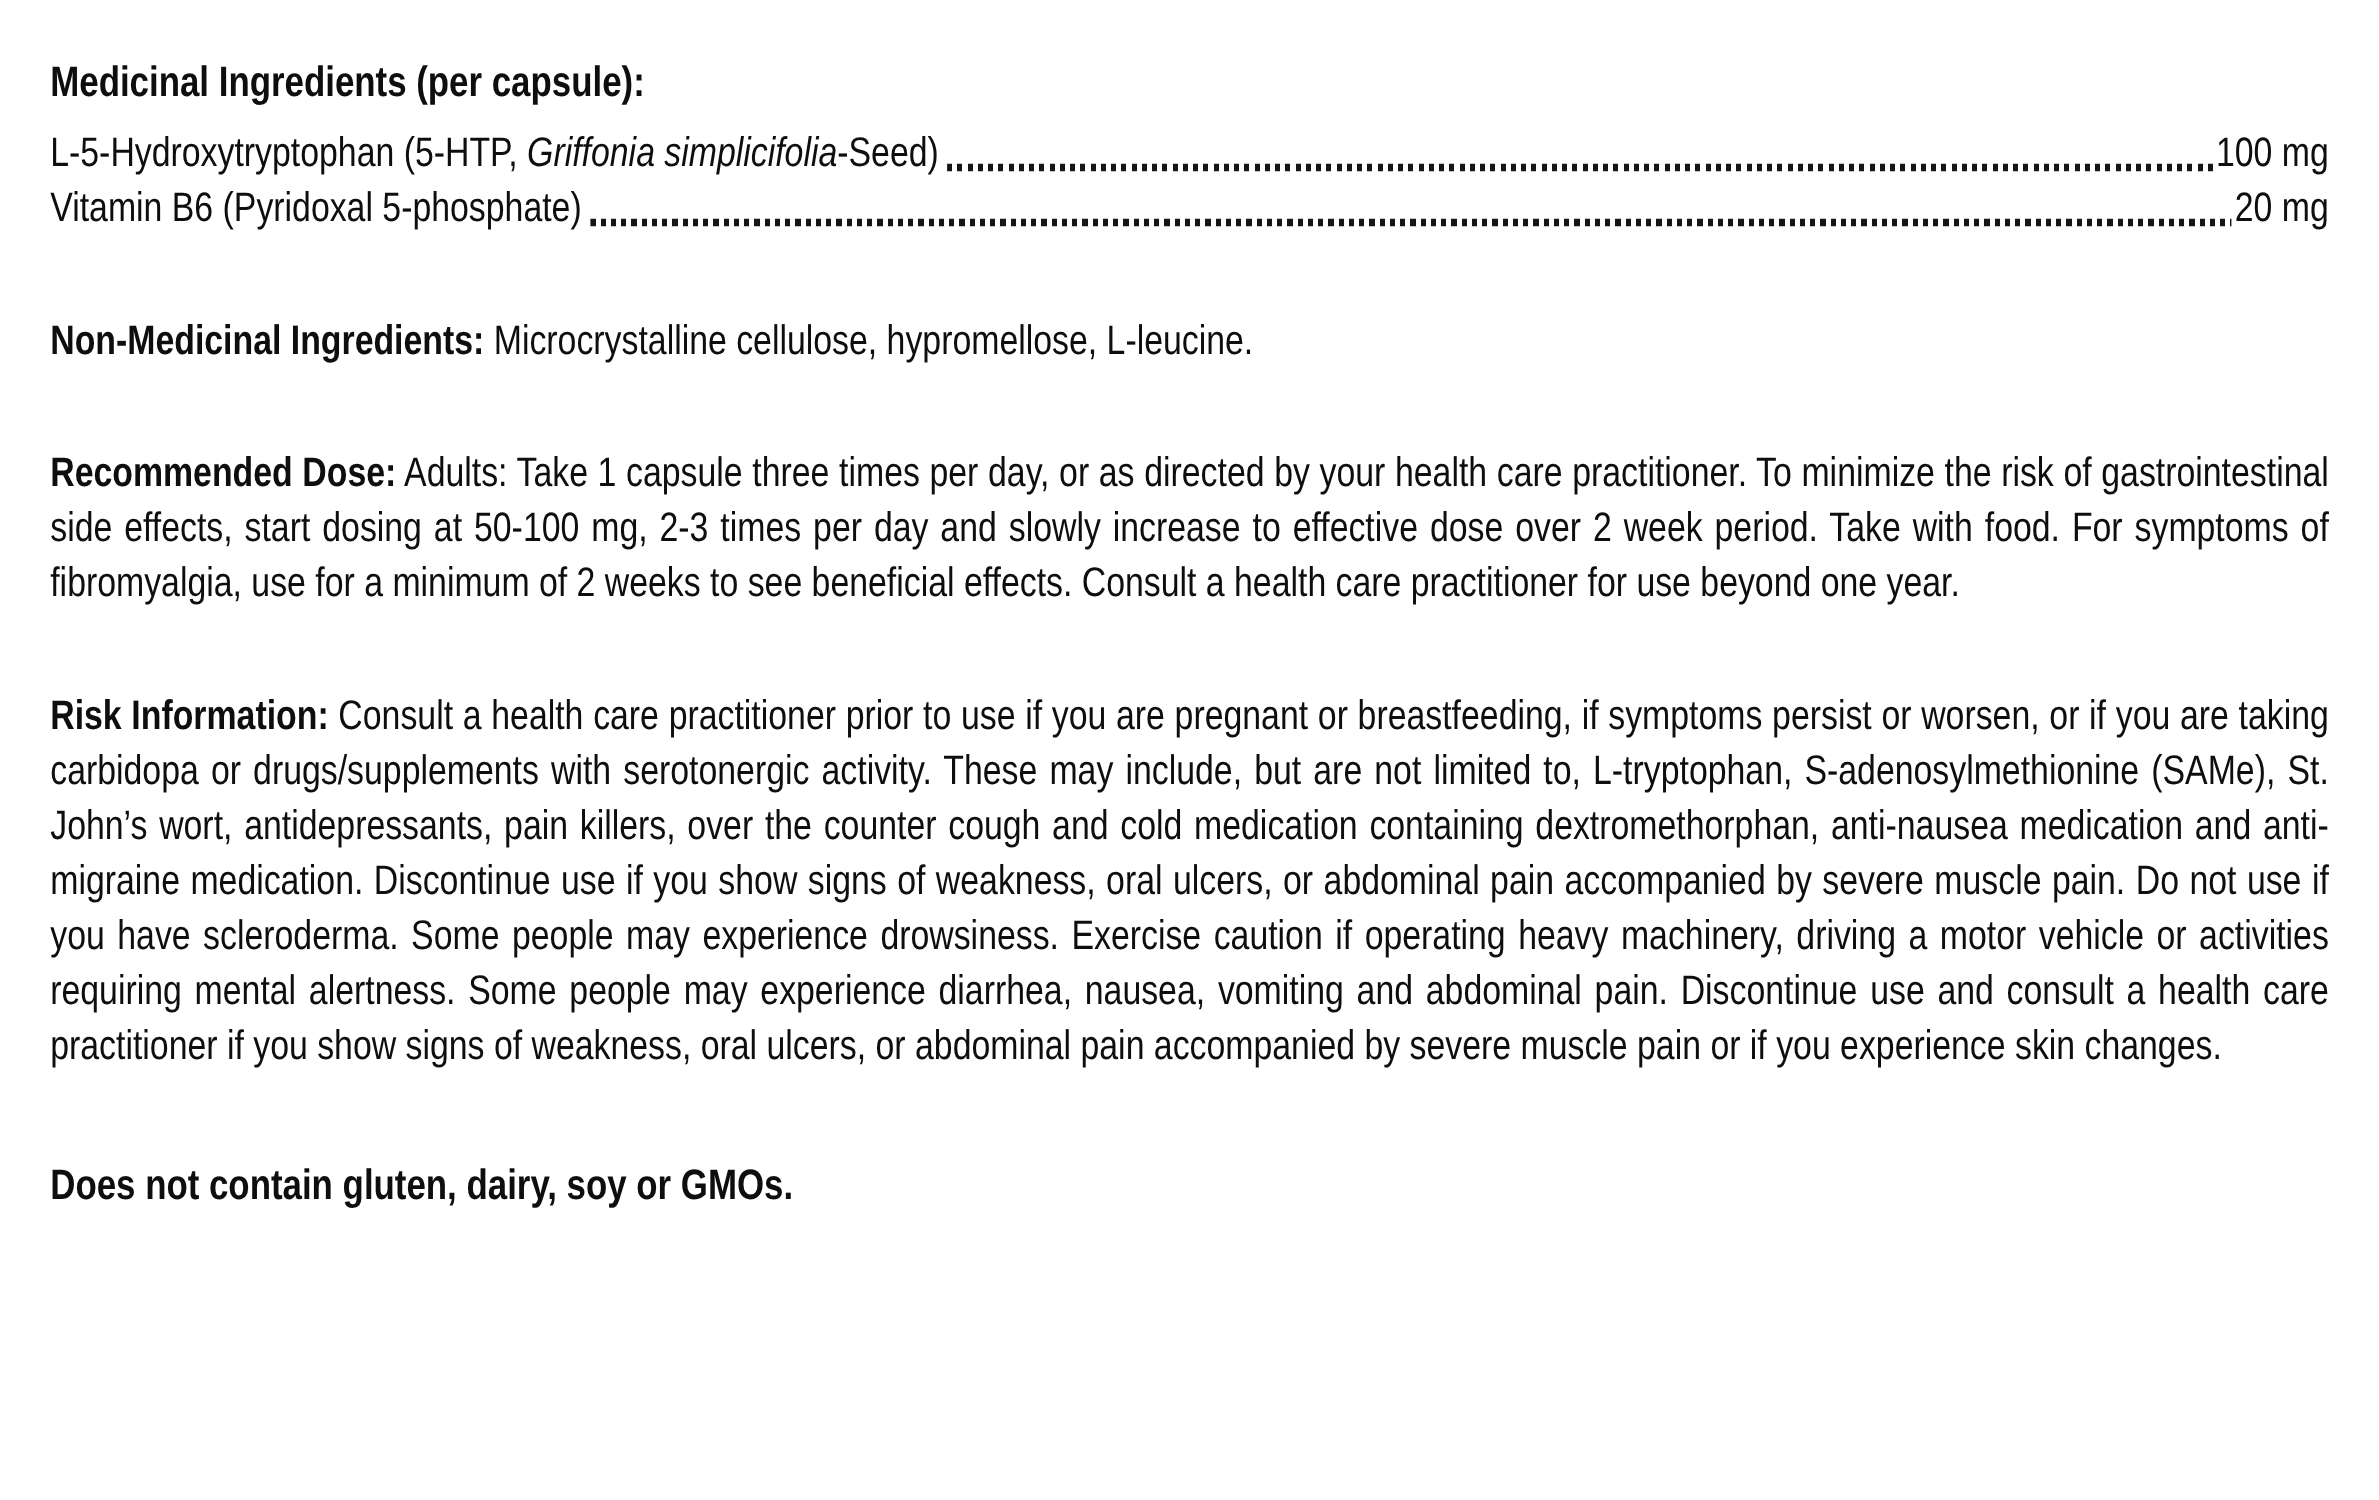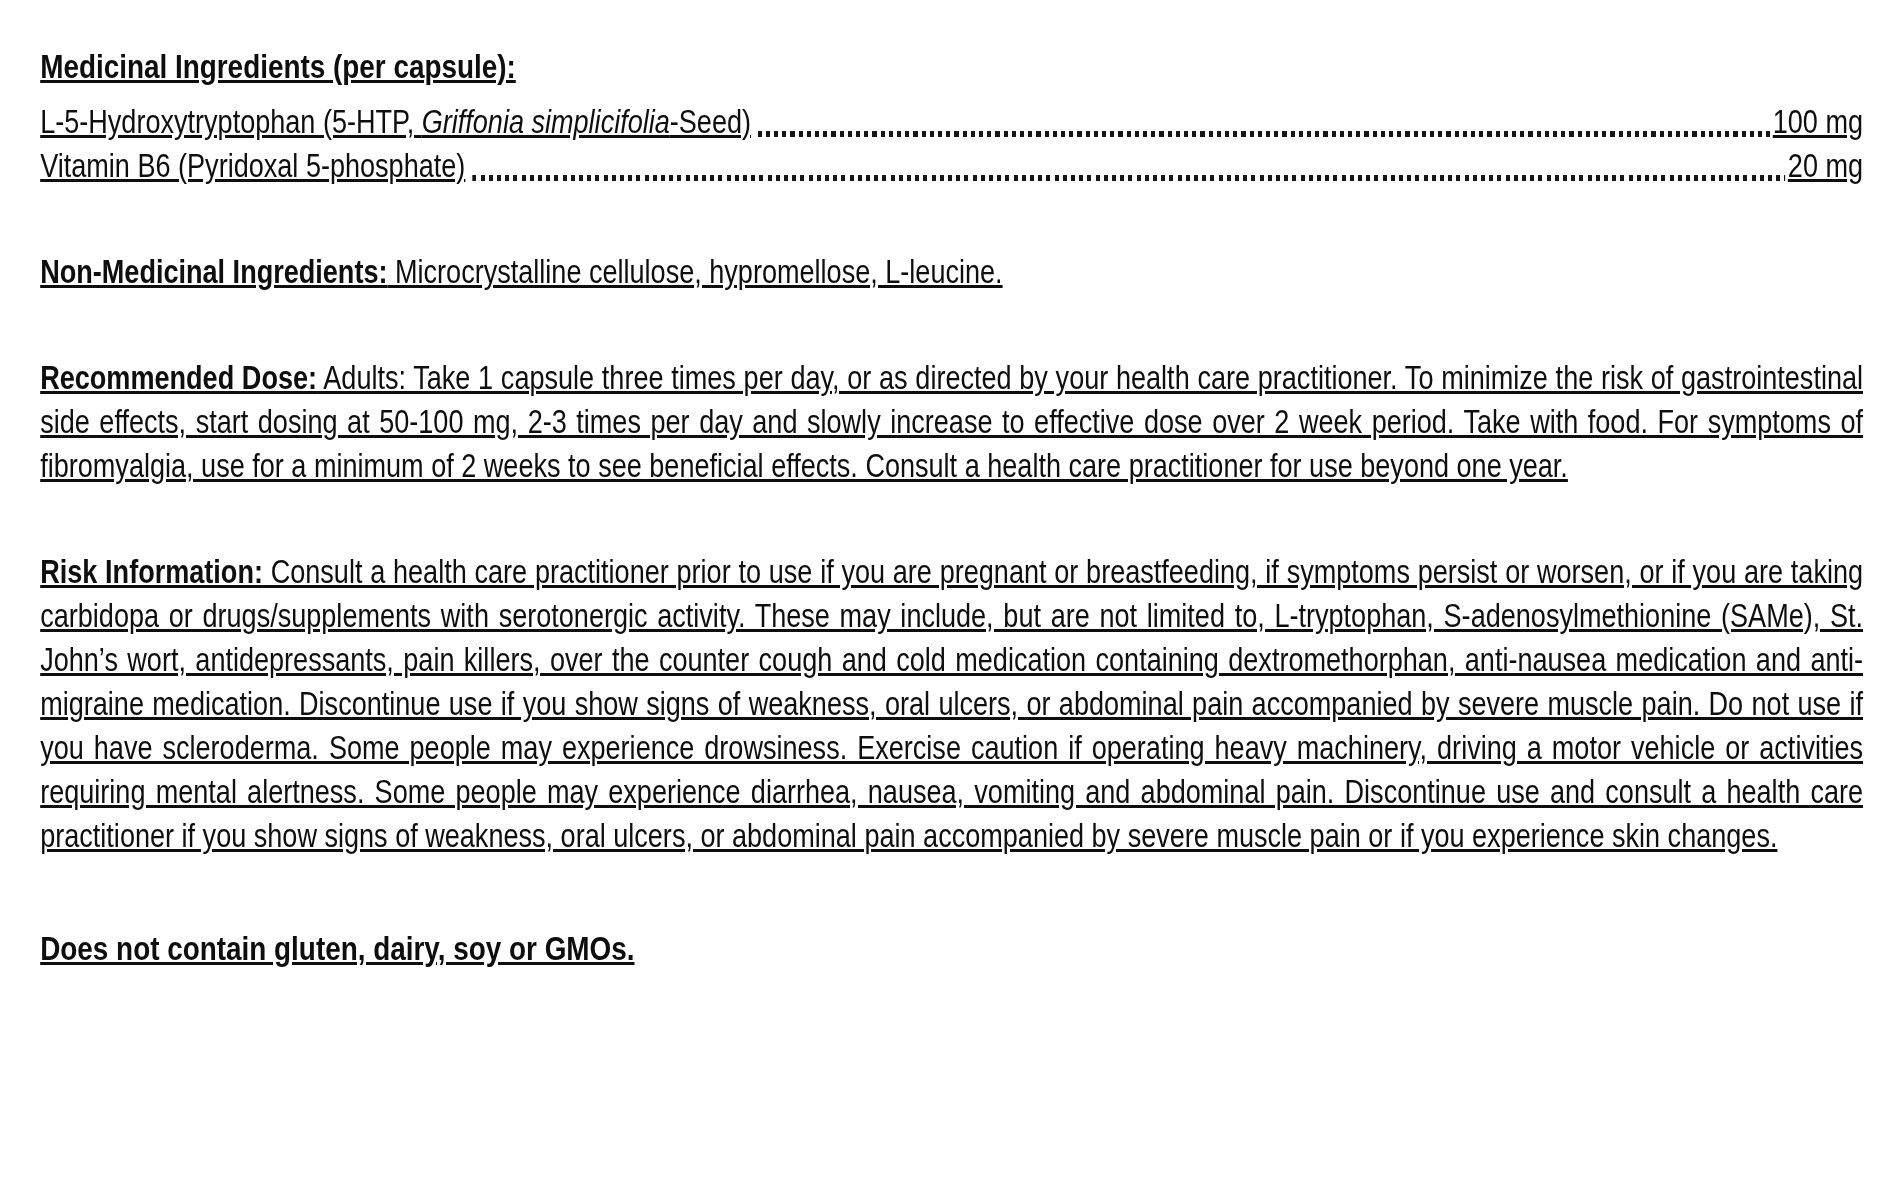--- a/index.html
+++ b/index.html
@@ -4,21 +4,20 @@
 <style>
   html, body { margin: 0; padding: 0; background: #ffffff; }
   .page {
     position: relative;
     width: 1903px;
     height: 1200px;
     background: #ffffff;
     overflow: hidden;
     color: #0e0e0e;
     font-family: "Liberation Sans", "DejaVu Sans", sans-serif;
-    text-decoration: underline;
   }
   
   .content {
     box-sizing: border-box;
     width: 2321px;               
     transform: scaleX(0.82);
     transform-origin: top left;
     padding: 44px 49px 0 49px;   
     font-size: 33px;
     line-height: 44px;

